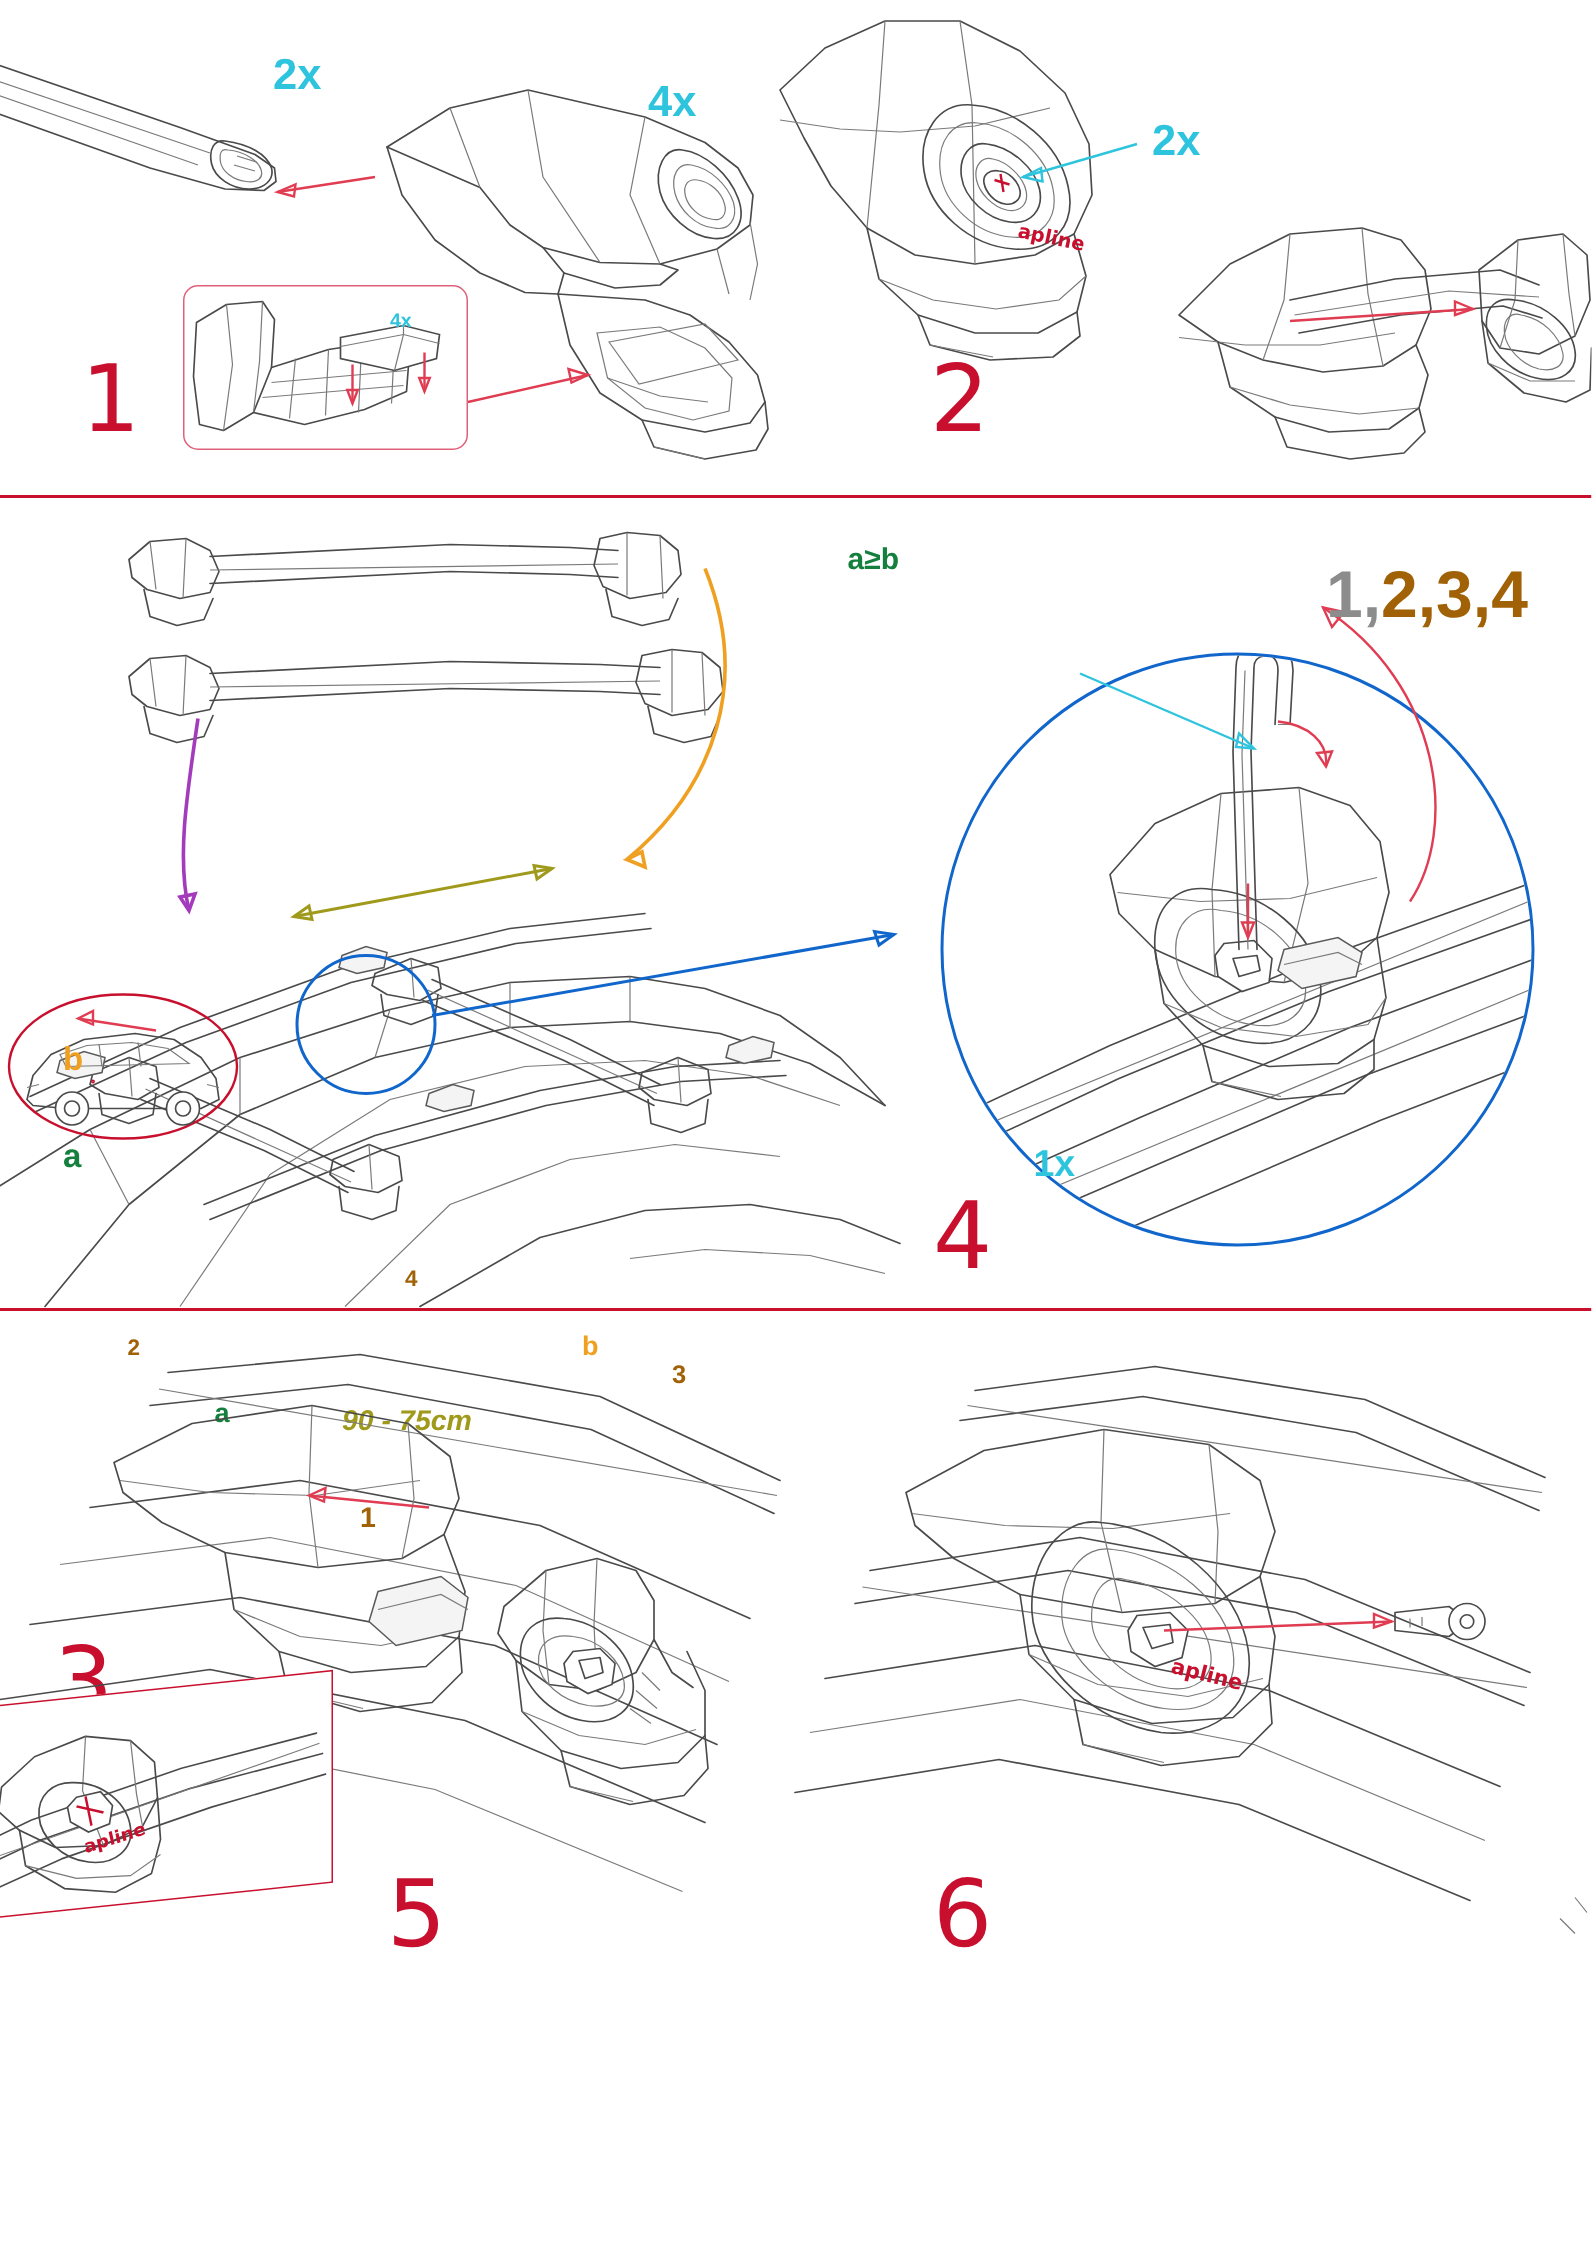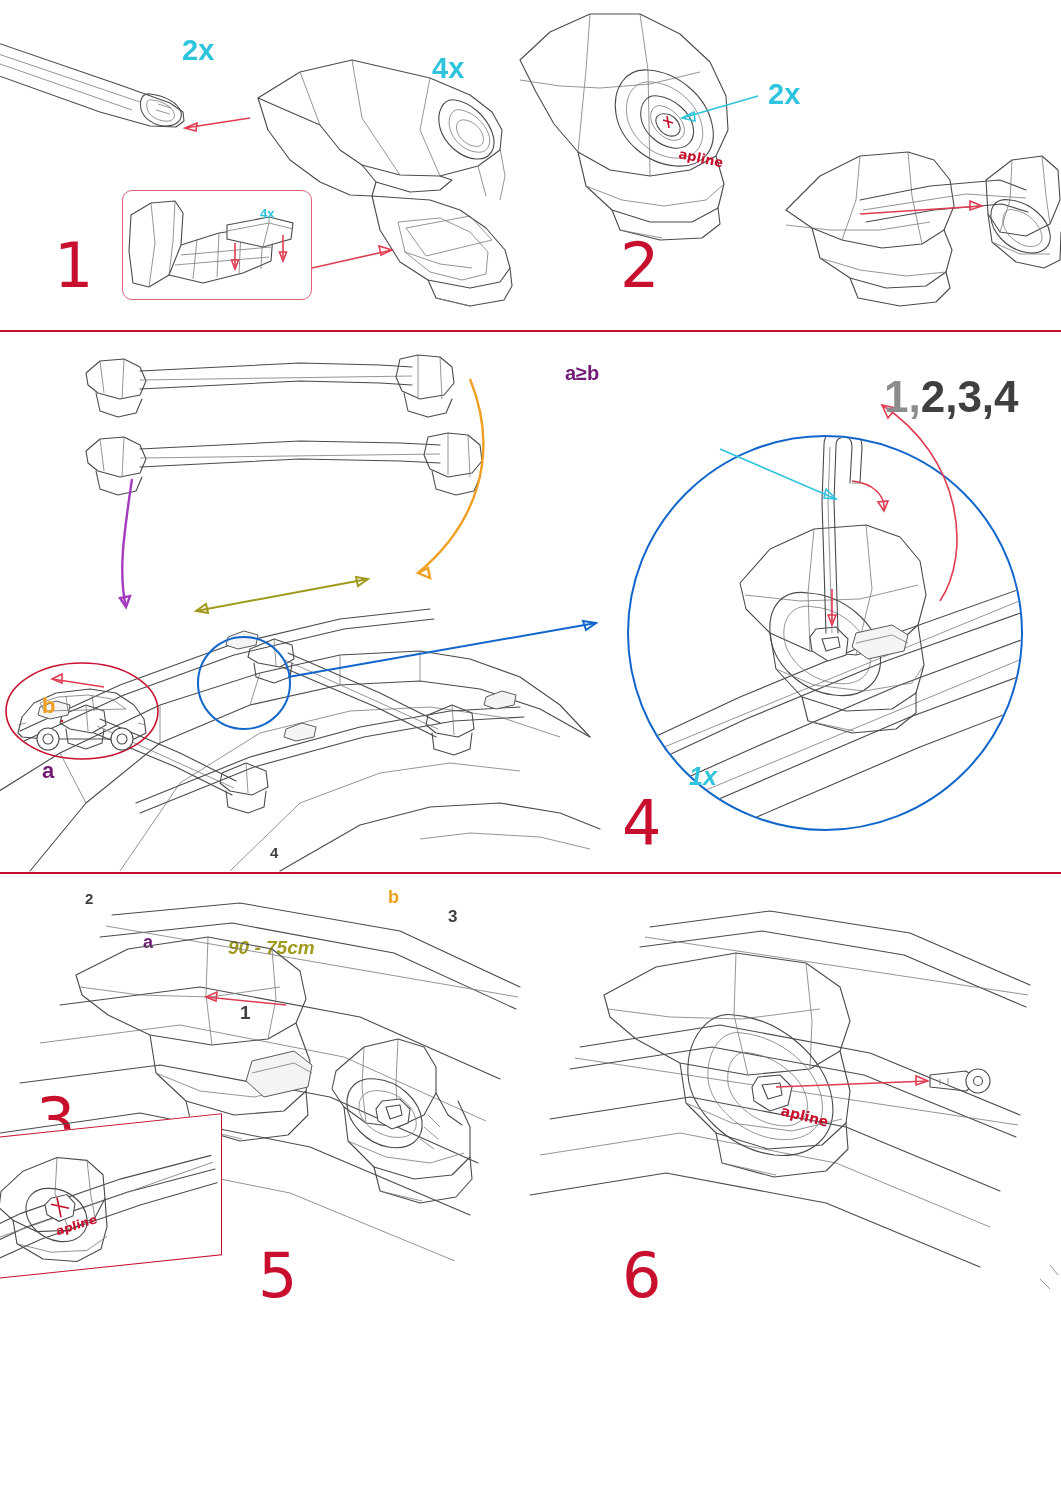--- a/index.html
+++ b/index.html
@@ -37,24 +37,24 @@
 
   
   .lbl {
     position: absolute;
     font-family: "Liberation Sans", sans-serif;
     font-weight: 700;
     white-space: nowrap;
     line-height: 1;
   }
   .cyan  { color: #2fc4dd; }
-  .purple{ color: #701a75; text-align: center; }
+  .purple{ color: #15803d; text-align: center; }
   .orange{ color: #f0a020; }
   .olive { color: #a09a1c; }
-  .blue  { color: #404040; }
+  .blue  { color: #a16207; }
   .gray  { color: #8c8c8c; }
 
   
   .footer { position: absolute; left: 0; top: 1330px; width: 1061px; height: 170px; }
 
   
   .inset-box {
     position: absolute;
     border: 1.6px solid #e0607a;
     border-radius: 10px;
@@ -391,21 +391,21 @@
       <g>
         <path class="arr-red" stroke-width="3.2" d="M340 268 C372 220 362 124 282 72"></path>
         <path class="arr-red" fill="#e03c52" stroke="none" d="M282 72 l14 3 l-8 10 z"></path>
       </g>
 
       <g>
         <path class="arr-cy" d="M120 116 L236 166"></path>
         <path class="arr-cy" fill="#2fc4dd" d="M236 166 l-12 -1 l2 -9 z"></path>
       </g>
     </svg>
-    <div class="lbl cyan" style="left:89px;top:431px;font-size:25px;font-style:italic;">1x</div>
+    <div class="lbl cyan" style="left:89px;top:431px;font-size:25px;">1x</div>
 
     <div class="step-num" style="left:22px;top:460px;">4</div>
   </div>
 
   <div class="lbl" style="left:884px;top:375px;font-size:44px;">
     <span class="gray">1,</span><span class="blue">2,3,4</span>
   </div>
 
   <div class="lbl purple" style="left:565px;top:363px;font-size:20px;">a≥b</div>
 

